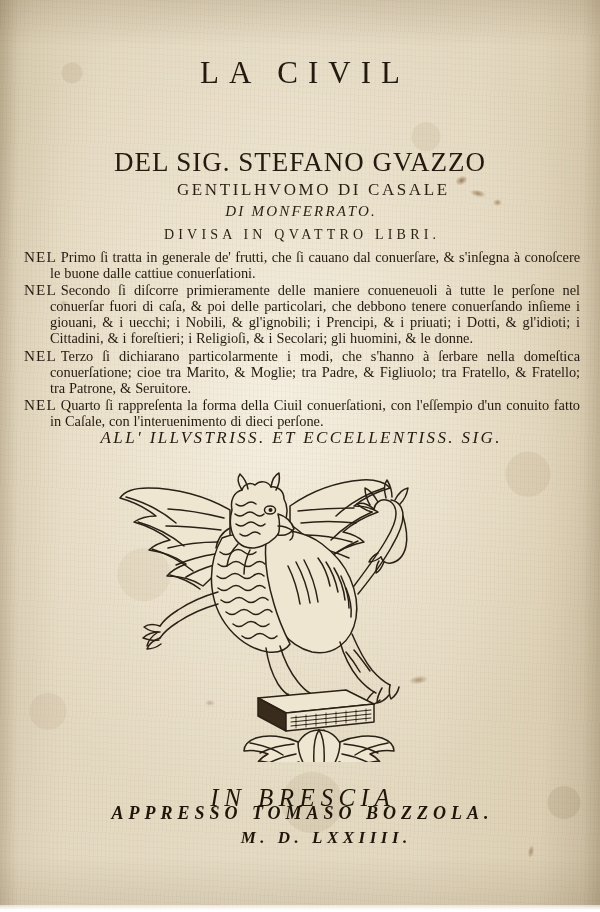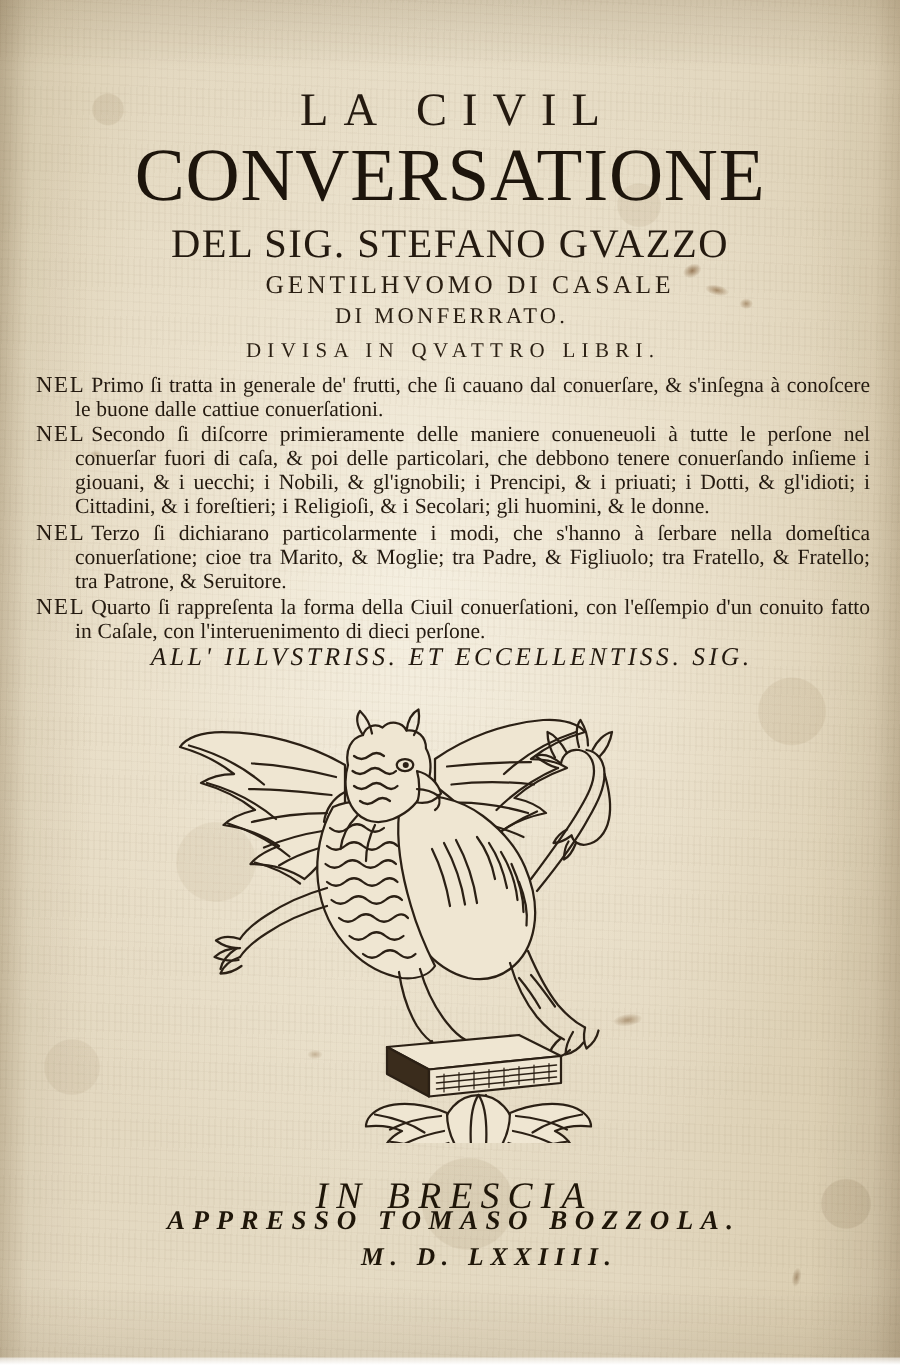--- a/index.html
+++ b/index.html
@@ -123,20 +123,21 @@
     text-indent: 2.6px;
     color: #2a1f13;
     padding-left: 12px;
   }
   #origin-line-2 {
     top: 203px;
     font-size: 15px;
     letter-spacing: 2.2px;
     text-indent: 2.2px;
     color: #2a1f13;
+    font-style: italic;
   }
   #division-line {
     top: 227px;
     font-size: 14px;
     letter-spacing: 4.2px;
     text-indent: 4.2px;
     color: #2a1f13;
   }
 
   
@@ -237,21 +238,20 @@
   <div class="fox" style="left:409px; top:676px; width:19px; height:8px; transform:rotate(-8deg);
               background:radial-gradient(ellipse at center, rgba(120,80,34,0.45), rgba(120,80,34,0) 74%);"></div>
   <div class="fox" style="left:528px; top:845px; width:6px; height:13px; transform:rotate(10deg);
               background:radial-gradient(ellipse at center, rgba(110,72,30,0.42), rgba(110,72,30,0) 72%);"></div>
   <div class="fox" style="left:205px; top:700px; width:10px; height:6px;
               background:radial-gradient(ellipse at center, rgba(120,80,34,0.30), rgba(120,80,34,0) 75%);"></div>
   <div class="fox" style="left:60px; top:300px; width:8px; height:6px;
               background:radial-gradient(ellipse at center, rgba(120,80,34,0.25), rgba(120,80,34,0) 75%);"></div>
 
   <div class="ink" id="title-line-1">LA CIVIL</div>
-  <div class="ink" id="title-line-2">CONVERSATIONE</div>
   <div class="ink" id="author-line">DEL SIG. STEFANO GVAZZO</div>
   <div class="ink" id="origin-line-1">GENTILHVOMO DI CASALE</div>
   <div class="ink" id="origin-line-2">DI MONFERRATO.</div>
   <div class="ink" id="division-line">DIVISA IN QVATTRO LIBRI.</div>
 
   <div id="contents">
     <p class="para"><span class="lead">NEL</span><span>Primo ſi tratta in generale de' frutti, che ſi cauano dal conuerſare, &amp; s'inſegna à conoſcere le buone dalle cattiue conuerſationi.</span></p>
     <p class="para"><span class="lead">NEL</span><span>Secondo ſi diſcorre primieramente delle maniere conueneuoli à tutte le perſone nel conuerſar fuori di caſa, &amp; poi delle particolari, che debbono tenere conuerſando inſieme i giouani, &amp; i uecchi; i Nobili, &amp; gl'ignobili; i Prencipi, &amp; i priuati; i Dotti, &amp; gl'idioti; i Cittadini, &amp; i foreſtieri; i Religioſi, &amp; i Secolari; gli huomini, &amp; le donne.</span></p>
     <p class="para"><span class="lead">NEL</span><span>Terzo ſi dichiarano particolarmente i modi, che s'hanno à ſerbare nella domeſtica conuerſatione; cioe tra Marito, &amp; Moglie; tra Padre, &amp; Figliuolo; tra Fratello, &amp; Fratello; tra Patrone, &amp; Seruitore.</span></p>
     <p class="para"><span class="lead">NEL</span><span>Quarto ſi rappreſenta la forma della Ciuil conuerſationi, con l'eſſempio d'un conuito fatto in Caſale, con l'interuenimento di dieci perſone.</span></p>

